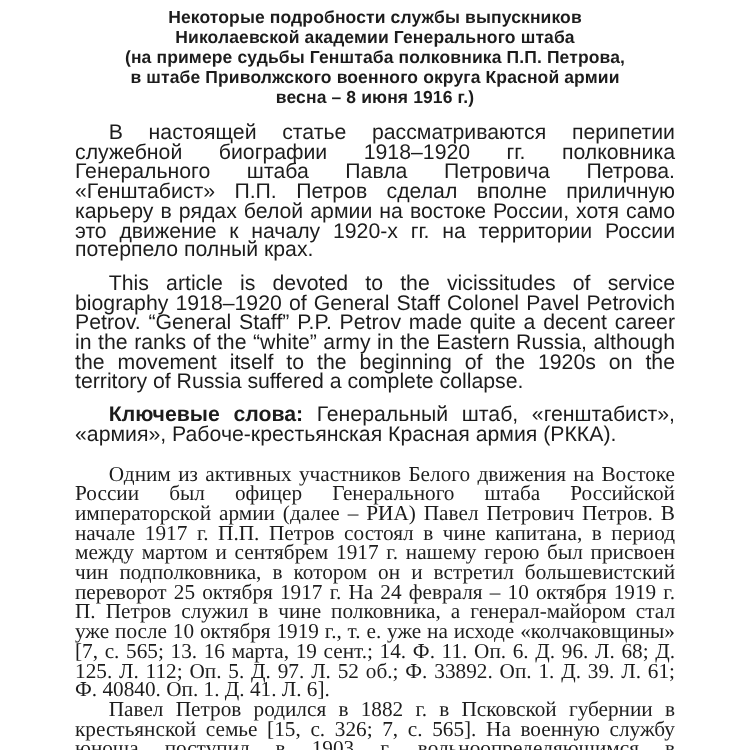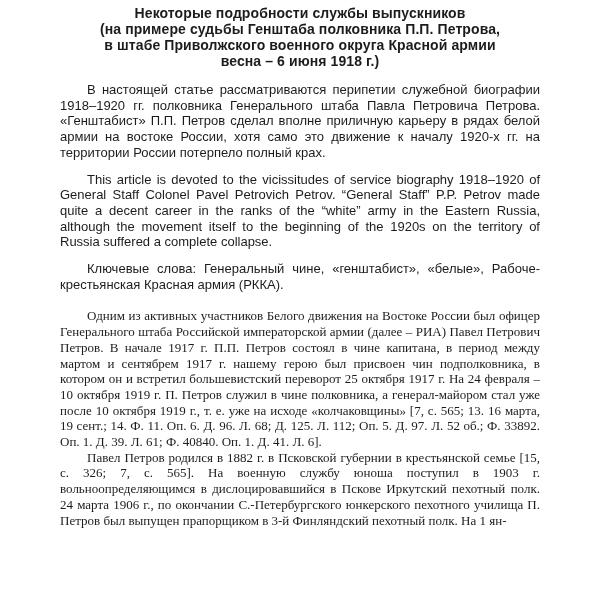--- a/index.html
+++ b/index.html
@@ -24,53 +24,54 @@
     margin: 0 0 13px 0;
     font-size: 14px;
     font-weight: bold;
     line-height: 16px;
     text-align: center;
     letter-spacing: 0.1px;
   }
   .title .tline { display: block; }
   p.para {
     margin: 0 0 11px 0;
-    font-size: 13px;
+    font-size: 17px;
     line-height: 15.7px;
     text-align: justify;
     text-indent: 27px;
   }
   p.body-para {
     margin: 0;
     font-family: Liberation Serif, serif;
   }
   .body-block {
     margin-top: 16px;
   }
   .kw-label {
-    font-weight: normal;
+    font-weight: bold;
   }
 </style>
 </head>
 <body>
 
 <div class="page">
 
   <h1 class="title">
     <span class="tline">Некоторые подробности службы выпускников</span>
+    <span class="tline">Николаевской академии Генерального штаба</span>
     <span class="tline">(на примере судьбы Генштаба полковника П.П. Петрова,</span>
     <span class="tline">в штабе Приволжского военного округа Красной армии</span>
-    <span class="tline">весна – 6 июня 1918 г.)</span>
+    <span class="tline">весна – 8 июня 1916 г.)</span>
   </h1>
 
   <p class="para" lang="ru">В настоящей статье рассматриваются перипетии служебной биографии 1918–1920 гг. полковника Генерального штаба Павла Петровича Петрова. «Генштабист» П.П. Петров сделал вполне приличную карьеру в рядах белой армии на востоке России, хотя само это движение к началу 1920-х гг. на территории России потерпело полный крах.</p>
 
   <p class="para" lang="en">This article is devoted to the vicissitudes of service biography 1918–1920 of General Staff Colonel Pavel Petrovich Petrov. “General Staff” P.P. Petrov made quite a decent career in the ranks of the “white” army in the Eastern Russia, although the movement itself to the beginning of the 1920s on the territory of Russia suffered a complete collapse.</p>
 
-  <p class="para" lang="ru"><span class="kw-label">Ключевые слова:</span><span> Генеральный чине, «генштабист», «белые», Рабоче-крестьянская Красная армия (РККА).</span></p>
+  <p class="para" lang="ru"><span class="kw-label">Ключевые слова:</span><span> Генеральный штаб, «генштабист», «армия», Рабоче-крестьянская Красная армия (РККА).</span></p>
 
 
   <div class="body-block">
     <p class="para body-para" lang="ru">Одним из активных участников Белого движения на Востоке России был офицер Генерального штаба Российской императорской армии (далее – РИА) Павел Петрович Петров. В начале 1917 г. П.П. Петров состоял в чине капитана, в период между мартом и сентябрем 1917 г. нашему герою был присвоен чин подполковника, в котором он и встретил большевистский переворот 25 октября 1917 г. На 24 февраля – 10 октября 1919 г. П. Петров служил в чине полковника, а генерал-майором стал уже после 10 октября 1919 г., т. е. уже на исходе «колчаковщины» [7, с. 565; 13. 16 марта, 19 сент.; 14. Ф. 11. Оп. 6. Д. 96. Л. 68; Д. 125. Л. 112; Оп. 5. Д. 97. Л. 52 об.; Ф. 33892. Оп. 1. Д. 39. Л. 61; Ф. 40840. Оп. 1. Д. 41. Л. 6].</p>
     <p class="para body-para" lang="ru">Павел Петров родился в 1882 г. в Псковской губернии в крестьянской семье [15, с. 326; 7, с. 565]. На военную службу юноша поступил в 1903 г. вольноопределяющимся в дислоцировавшийся в Пскове Иркутский пехотный полк. 24 марта 1906 г., по окончании С.-Петербургского юнкерского пехотного училища П. Петров был выпущен прапорщиком в 3-й Финляндский пехотный полк. На 1 ян-</p>
   </div>
 
 </div>
 
 </body></html>

